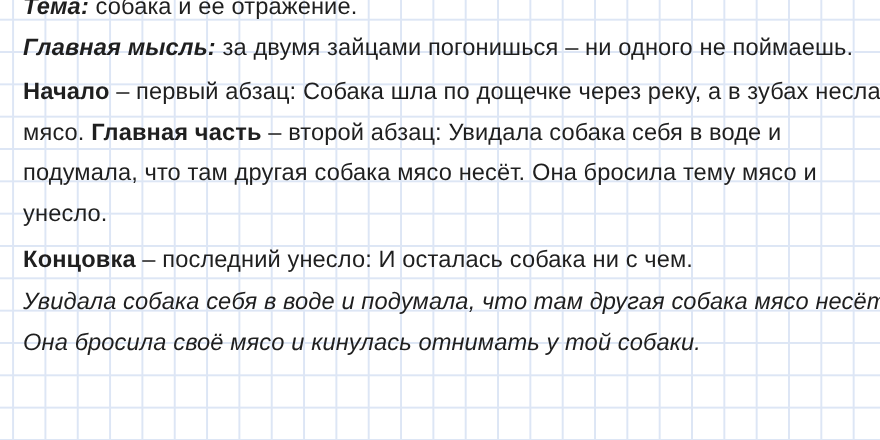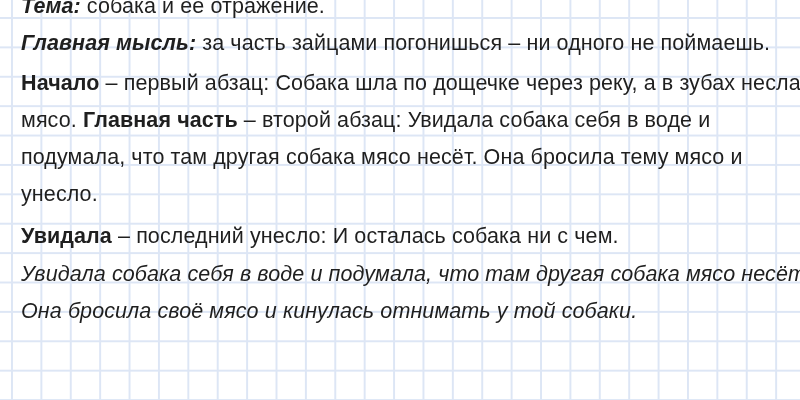--- a/index.html
+++ b/index.html
@@ -37,22 +37,22 @@
   .seg-bold        { font-weight: 700; font-style: normal; }
   .seg-italic      { font-weight: 400; font-style: italic; }
   .seg-bold-italic { font-weight: 700; font-style: italic; }
 </style>
 </head>
 <body>
 
 <div class="sheet">
   <div class="doc" style="color: rgb(31, 31, 31);">
       <div class="line"><span class="seg-bold-italic">Тема:</span><span class="seg-normal"> собака и ее отражение.</span></div>
-      <div class="line"><span class="seg-bold-italic">Главная мысль:</span><span class="seg-normal"> за часть зайцами погонишься – ни одного не поймаешь.</span></div>
+      <div class="line"><span class="seg-bold-italic">Главная мысль:</span><span class="seg-normal"> за двумя зайцами погонишься – ни одного не поймаешь.</span></div>
       <div class="line" style="margin-top: 3px;"><span class="seg-bold">Начало</span><span class="seg-normal"> – первый абзац: Собака шла по дощечке через реку, а в зубах несла</span></div>
       <div class="line"><span class="seg-normal">мясо. </span><span class="seg-bold">Главная часть</span><span class="seg-normal"> – второй абзац: Увидала собака себя в воде и</span></div>
       <div class="line"><span class="seg-normal">подумала, что там другая собака мясо несёт. Она бросила тему мясо и</span></div>
       <div class="line"><span class="seg-normal">унесло.</span></div>
-      <div class="line" style="margin-top: 5px;"><span class="seg-bold">Увидала</span><span class="seg-normal"> – последний унесло: И осталась собака ни с чем.</span></div>
+      <div class="line" style="margin-top: 5px;"><span class="seg-bold">Концовка</span><span class="seg-normal"> – последний унесло: И осталась собака ни с чем.</span></div>
       <div class="line" style="margin-top: 1px;"><span class="seg-italic">Увидала собака себя в воде и подумала, что там другая собака мясо несёт.</span></div>
       <div class="line"><span class="seg-italic">Она бросила своё мясо и кинулась отнимать у той собаки.</span></div>
     </div>
 </div>
 
 </body></html>

